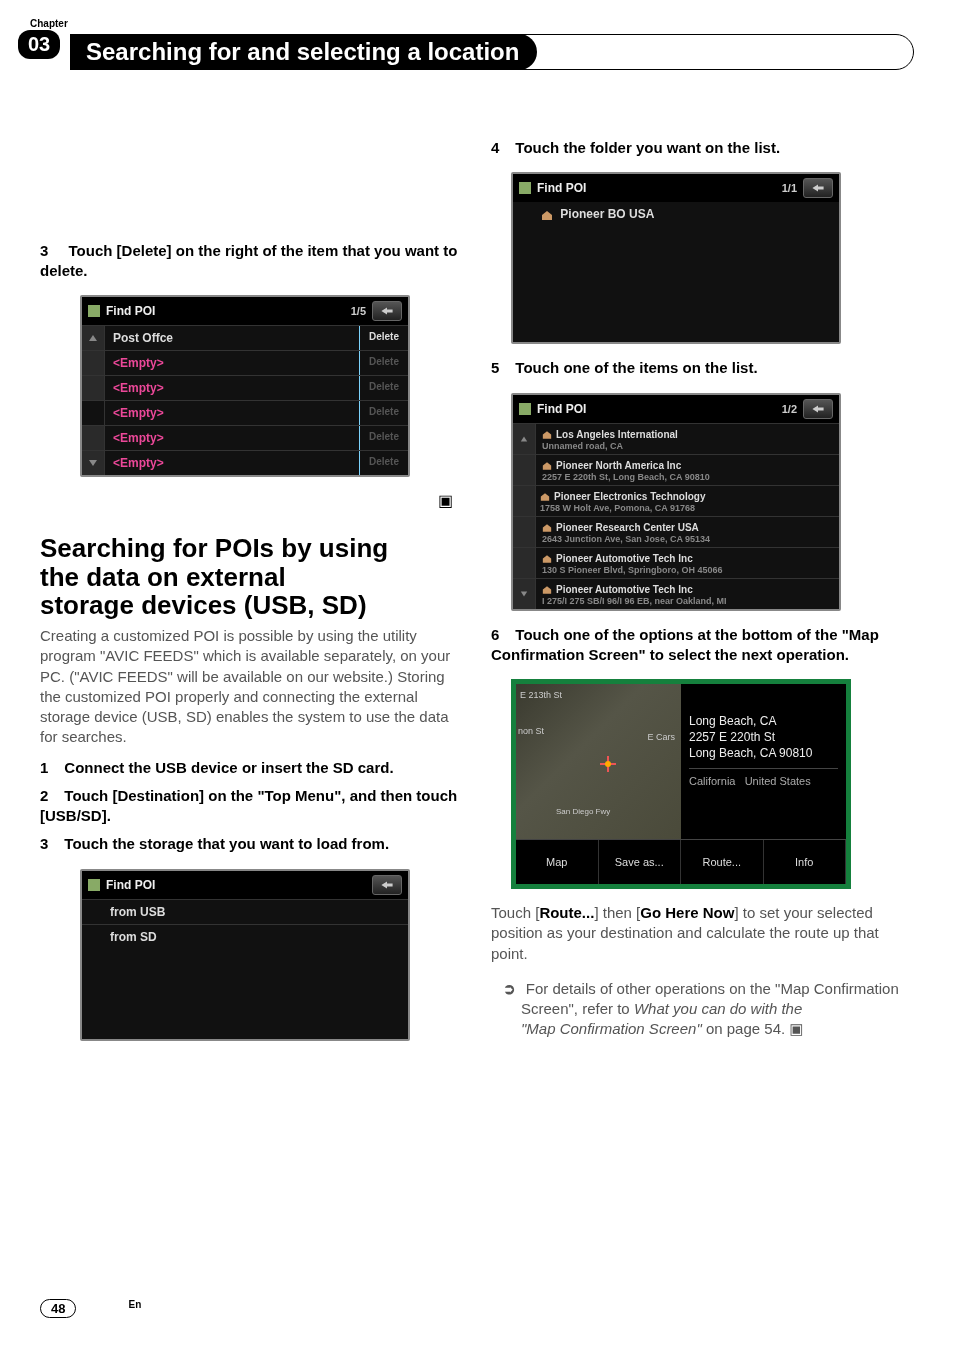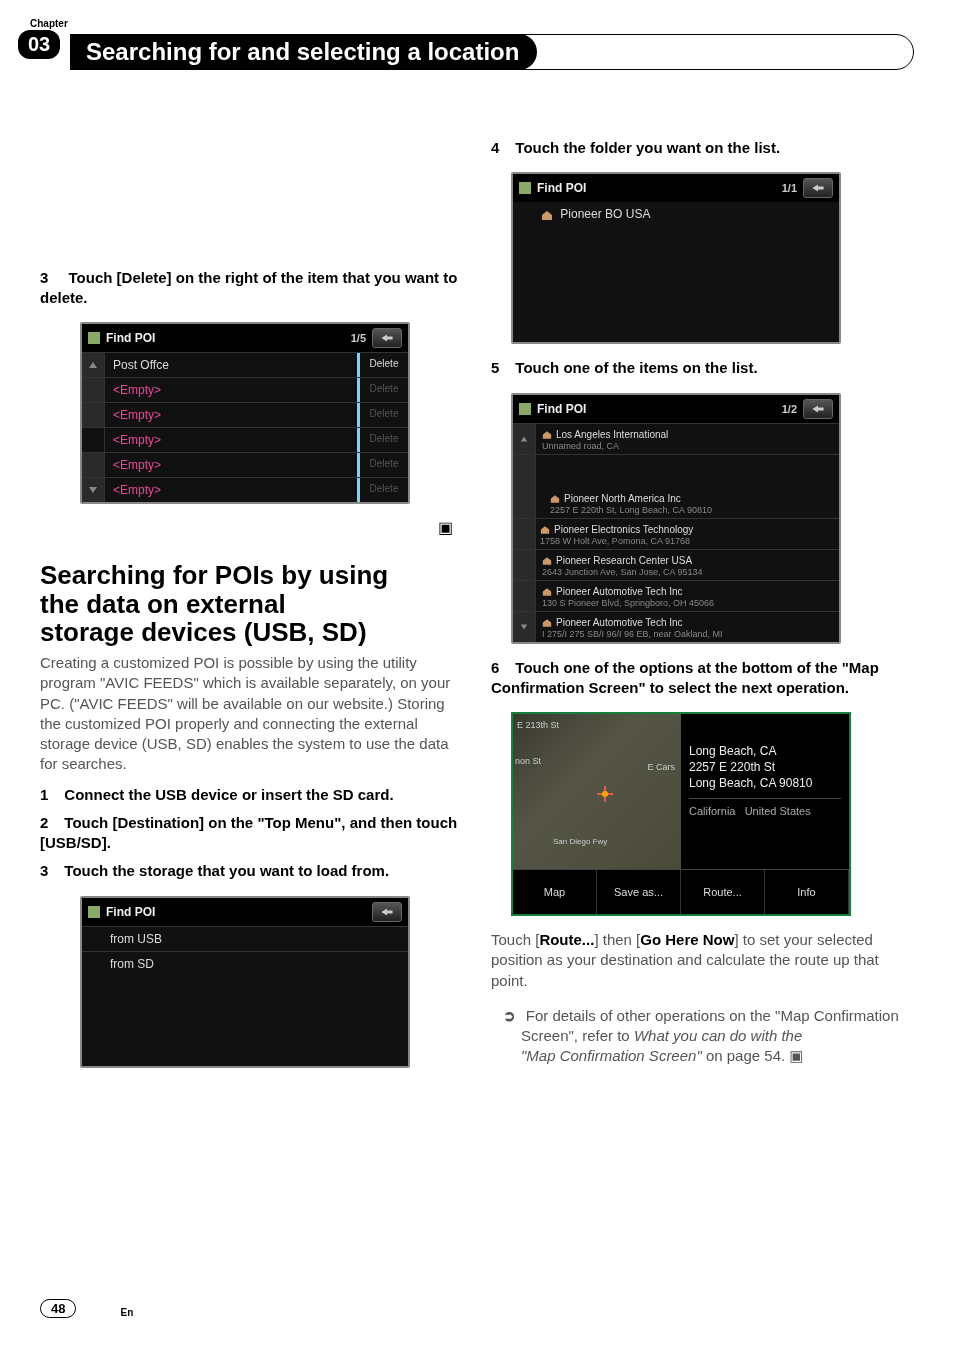--- a/index.html
+++ b/index.html
@@ -114,20 +114,21 @@
     width: 28px; height: 18px;
     background: linear-gradient(#555,#222);
     border:1px solid #666;
     border-radius:3px;
     display:flex; align-items:center; justify-content:center;
   }
   .fig-back svg { width:14px; height:12px; }
   .fig-body {
     background:#111;
     min-height: 140px;
+    font-weight: bold;
   }
   .fig-row {
     display:flex;
     border-top:1px solid #333;
   }
   .fig-sidecol {
     width:22px;
     background:#2a2a2a;
     border-right:1px solid #333;
     display:flex;
@@ -140,21 +141,21 @@
     color:#ddd;
   }
   .fig-cellmain.dim { color:#ec4899; }
   .fig-cellmain .sub { font-size:9px; color:#888; display:block; }
   .fig-delbtn {
     width:44px;
     font-size:10px;
     color:#ddd;
     padding:5px 2px;
     text-align:center;
-    border-left:3px solid #7dd3fc;
+    border-left:1px solid #7dd3fc;
   }
   .fig-delbtn.dim { color:#555; }
   .end-glyph {
     font-size: 16px;
     text-align: right;
     margin: 6px 10px 20px 0;
   }
   .h2 {
     font-weight: 900;
     font-size: 26px;
@@ -175,21 +176,21 @@
     text-indent: -18px;
   }
   .ref-text .arrow { font-weight:bold; margin-right:6px; }
   .ref-text em { font-style: italic; }
   .mapfig {
     margin: 14px auto 14px 20px;
     width: 340px;
   }
   .map-frame {
     background:#737373;
-    border:2px solid #15803d;
+    border:5px solid #15803d;
     position:relative;
     height:200px;
   }
   .map-area {
     position:absolute;
     left:0; top:0;
     width:50%; height:78%;
     background: linear-gradient(135deg,#3a3a2f,#555547 40%,#4a4a3a);
   }
   .map-area .street { position:absolute; font-size:9px; color:#ccc; }
@@ -225,21 +226,22 @@
     color:#ddd;
     font-size:11px;
     display:flex; align-items:center; justify-content:center;
     border-right:1px solid #333;
   }
   .page-footer {
     position:absolute;
     bottom: 22px;
     left: 40px;
     display:flex;
-    align-items:flex-end;
+    align-items:flex-start;
+    gap:8px;
   }
   .page-num {
     border:1px solid #000;
     border-radius:12px;
     padding:1px 10px;
     font-weight:bold;
     font-size:13px;
   }
   .page-en {
     font-size:10px;
@@ -413,21 +415,21 @@
                   <svg class="arrow-up" width="8" height="8" viewBox="0 0 10 10">
                     <path d="M5 2 L9 8 L1 8 Z"></path>
                   </svg>
                 </div>
                 <div class="fig-cellmain" style="padding: 3px 6px;"><svg class="home-icon" viewBox="0 0 12 10" style="vertical-align:middle;margin-right:4px;width:10px;height:9px">
                     <path d="M1 5 L6 1 L11 5 L11 10 L1 10 Z"></path>
                   </svg><span style="font-size:10px">Los Angeles International</span><span class="sub">Unnamed road, CA</span></div>
               </div>
               <div class="fig-row">
                 <div class="fig-sidecol"></div>
-                <div class="fig-cellmain" style="padding: 3px 14px; margin-top: 33px;"><svg class="home-icon" viewBox="0 0 12 10" style="vertical-align:middle;margin-right:4px;width:10px;height:9px">
+                <div class="fig-cellmain" style="padding: 3px 6px;"><svg class="home-icon" viewBox="0 0 12 10" style="vertical-align:middle;margin-right:4px;width:10px;height:9px">
                     <path d="M1 5 L6 1 L11 5 L11 10 L1 10 Z"></path>
                   </svg><span style="font-size:10px">Pioneer North America Inc</span><span class="sub">2257 E 220th St, Long Beach, CA 90810</span></div>
               </div>
               <div class="fig-row">
                 <div class="fig-sidecol"></div>
                 <div class="fig-cellmain" style="padding: 3px 4px;"><svg class="home-icon" viewBox="0 0 12 10" style="vertical-align:middle;margin-right:4px;width:10px;height:9px">
                     <path d="M1 5 L6 1 L11 5 L11 10 L1 10 Z"></path>
                   </svg><span style="font-size:10px">Pioneer Electronics Technology</span><span class="sub">1758 W Holt Ave, Pomona, CA 91768</span></div>
               </div>
               <div class="fig-row">

